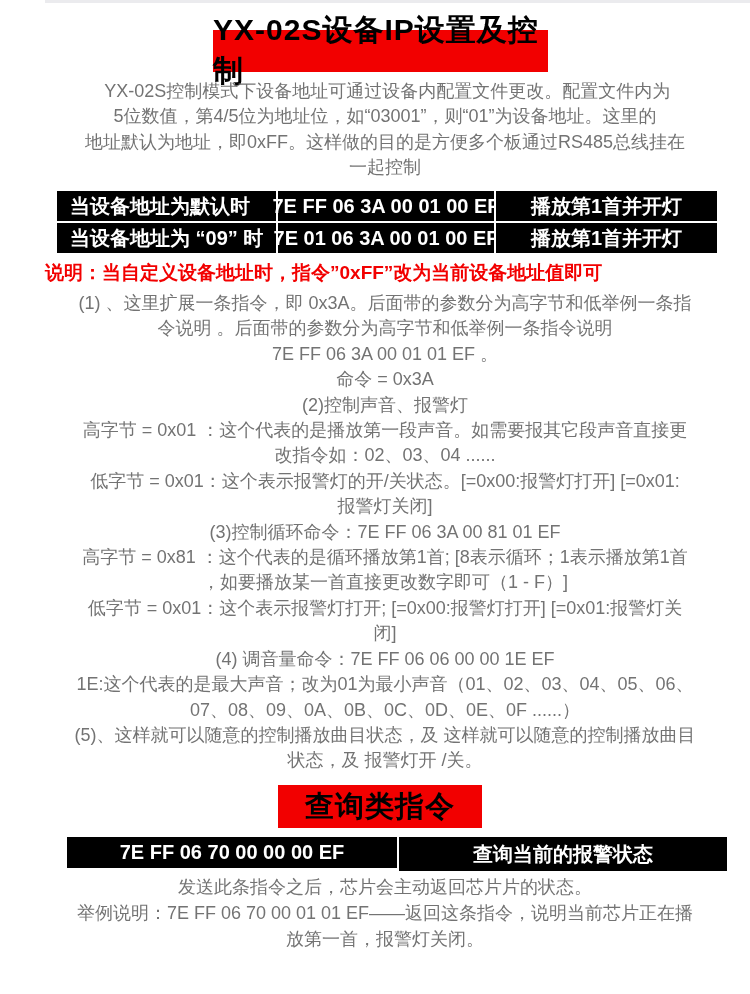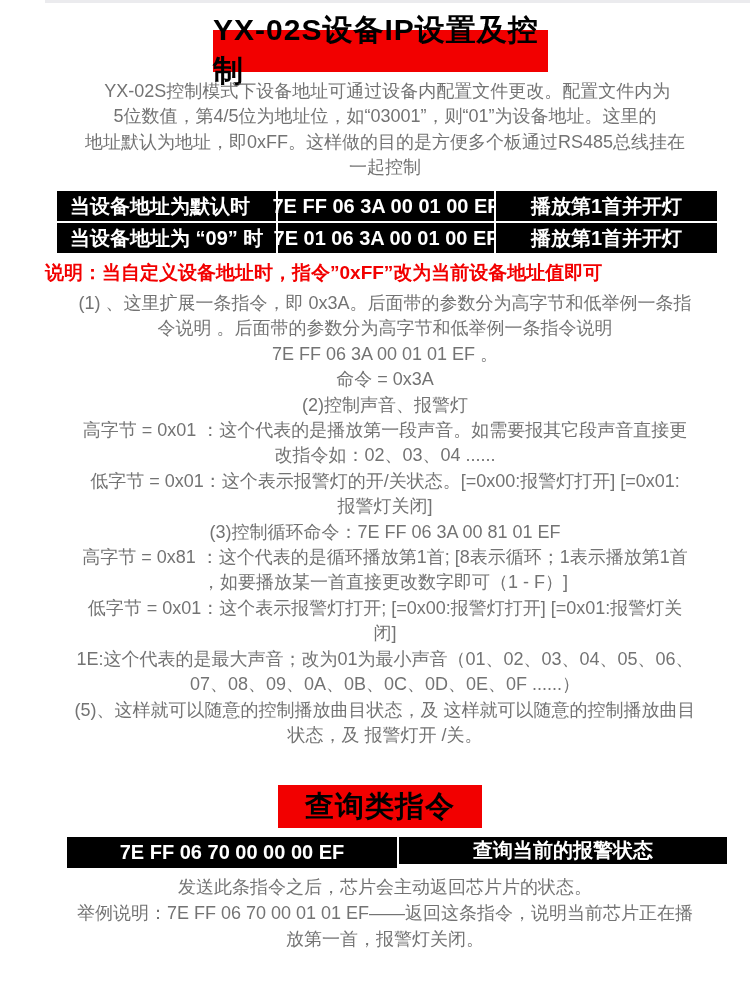--- a/index.html
+++ b/index.html
@@ -85,21 +85,21 @@
     justify-content: center;
     font-size: 20px;
     font-weight: 600;
     box-sizing: border-box;
     white-space: pre;
   }
   .c-label { width: 219px; justify-content: flex-start; padding-left: 13px; }
   .c-cmd   { width: 216px; }
   .c-eff   { width: 221px; }
   .q-cmd   { width: 330px; height: 31px; }
-  .q-desc  { width: 328px; height: 27px; }
+  .q-desc  { width: 328px; height: 34px; }
 </style>
 </head>
 <body>
 
 <div class="page">
 
   <div class="top-strip"></div>
 
   <div class="banner banner-title">
     <span>YX-02S设备IP设置及控制</span>
@@ -135,20 +135,21 @@
     <div class="line">(2)控制声音、报警灯</div>
     <div class="line">高字节 = 0x01 ：这个代表的是播放第一段声音。如需要报其它段声音直接更</div>
     <div class="line">改指令如：02、03、04 ......</div>
     <div class="line">低字节 = 0x01：这个表示报警灯的开/关状态。[=0x00:报警灯打开] [=0x01:</div>
     <div class="line">报警灯关闭]</div>
     <div class="line">(3)控制循环命令：7E FF 06 3A 00 81 01 EF</div>
     <div class="line">高字节 = 0x81 ：这个代表的是循环播放第1首; [8表示循环；1表示播放第1首</div>
     <div class="line">，如要播放某一首直接更改数字即可（1 - F）]</div>
     <div class="line">低字节 = 0x01：这个表示报警灯打开; [=0x00:报警灯打开] [=0x01:报警灯关</div>
     <div class="line">闭]</div>
+    <div class="line">(4) 调音量命令：7E FF 06 06 00 00 1E EF</div>
     <div class="line">1E:这个代表的是最大声音；改为01为最小声音（01、02、03、04、05、06、</div>
     <div class="line">07、08、09、0A、0B、0C、0D、0E、0F ......）</div>
     <div class="line">(5)、这样就可以随意的控制播放曲目状态，及 这样就可以随意的控制播放曲目</div>
     <div class="line">状态，及 报警灯开 /关。</div>
   </div>
 
   <div class="banner banner-query">
     <span>查询类指令</span>
   </div>
 

